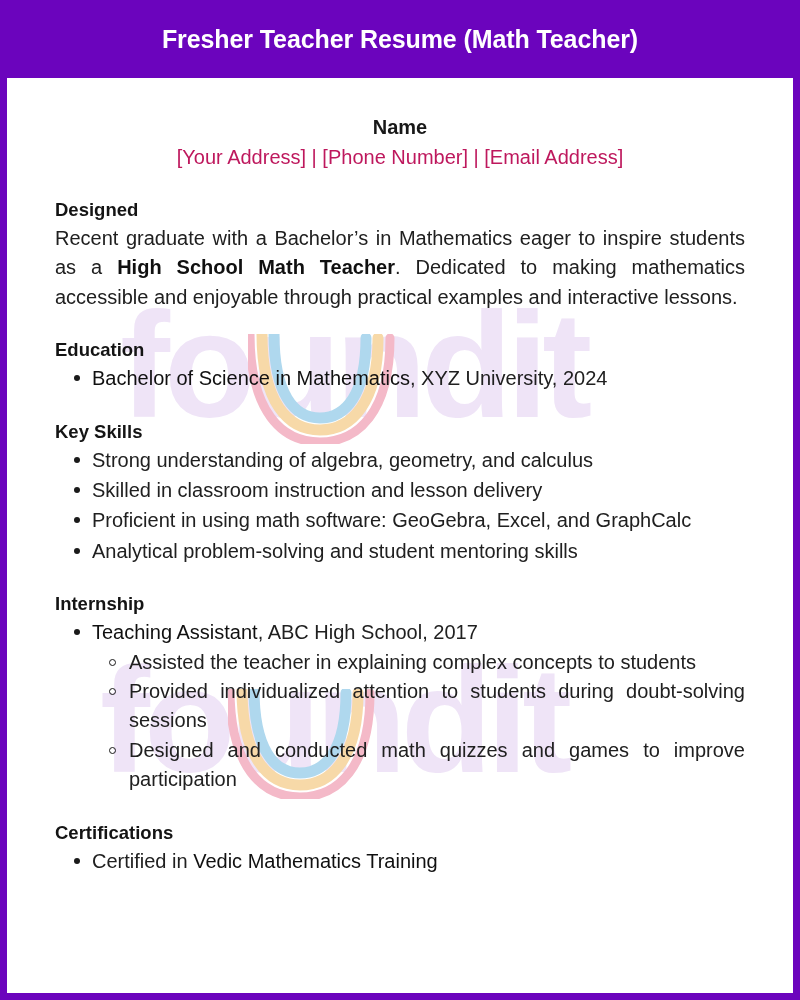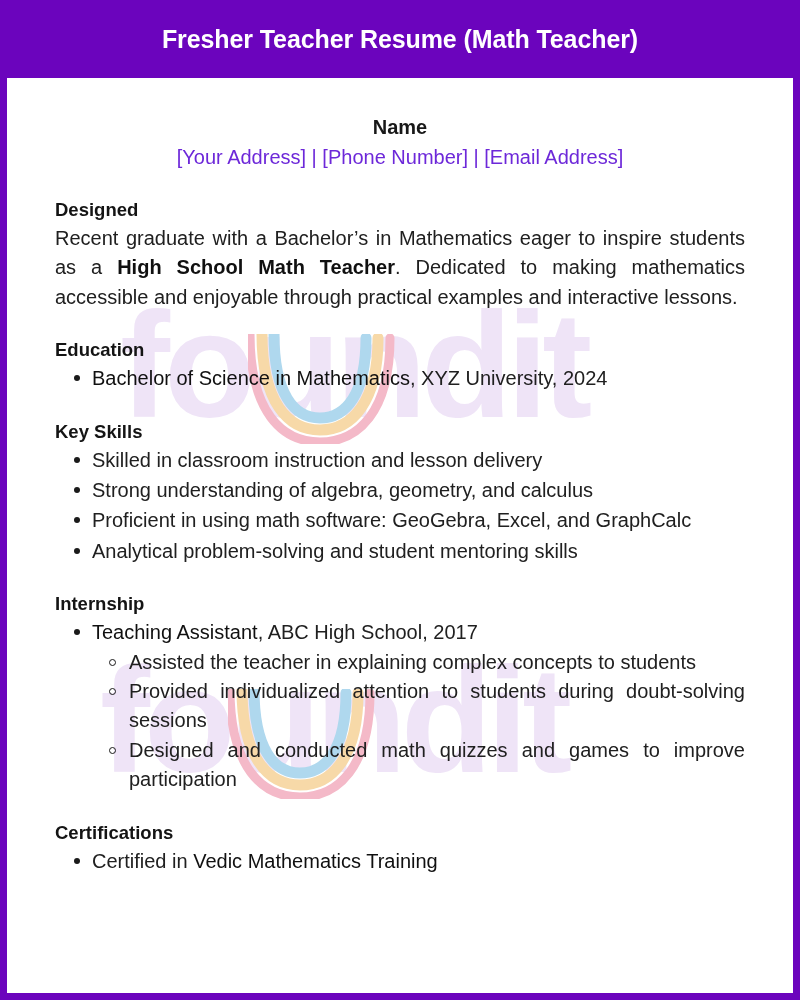--- a/index.html
+++ b/index.html
@@ -83,21 +83,21 @@
     padding-top: 24px;
   }
   .identity-name {
     font-size: 20px;
     font-weight: bold;
     color: #181818;
     line-height: 1.35;
   }
   .identity-contact {
     font-size: 20px;
-    color: #6d28d9;
+    color: #be185d;
     line-height: 1.45;
     margin-top: 2px;
   }
 
   .body-area {
     padding: 0 36px 0 36px;
   }
 
   .section { margin-top: 26px; }
   .section-heading {
@@ -227,25 +227,25 @@
             <span class="li-strong">Bachelor of Science in Mathematics</span><span>, XYZ University, 2024</span>
           </li>
         </ul>
       </div>
 
       <div class="section">
         <div class="section-heading">Key Skills</div>
         <ul class="lvl1">
           <li class="last-line-flat">
             <span class="bullet"></span>
+            <span>Strong understanding of algebra, geometry, and calculus</span>
+          </li>
+          <li class="last-line-flat">
+            <span class="bullet"></span>
             <span>Skilled in classroom instruction and lesson delivery</span>
-          </li>
-          <li class="last-line-flat">
-            <span class="bullet"></span>
-            <span>Strong understanding of algebra, geometry, and calculus</span>
           </li>
           <li>
             <span class="bullet"></span>
             <span>Proficient in using math software: GeoGebra, Excel, and GraphCalc</span>
           </li>
           <li class="last-line-flat">
             <span class="bullet"></span>
             <span>Analytical problem-solving and student mentoring skills</span>
           </li>
         </ul>

